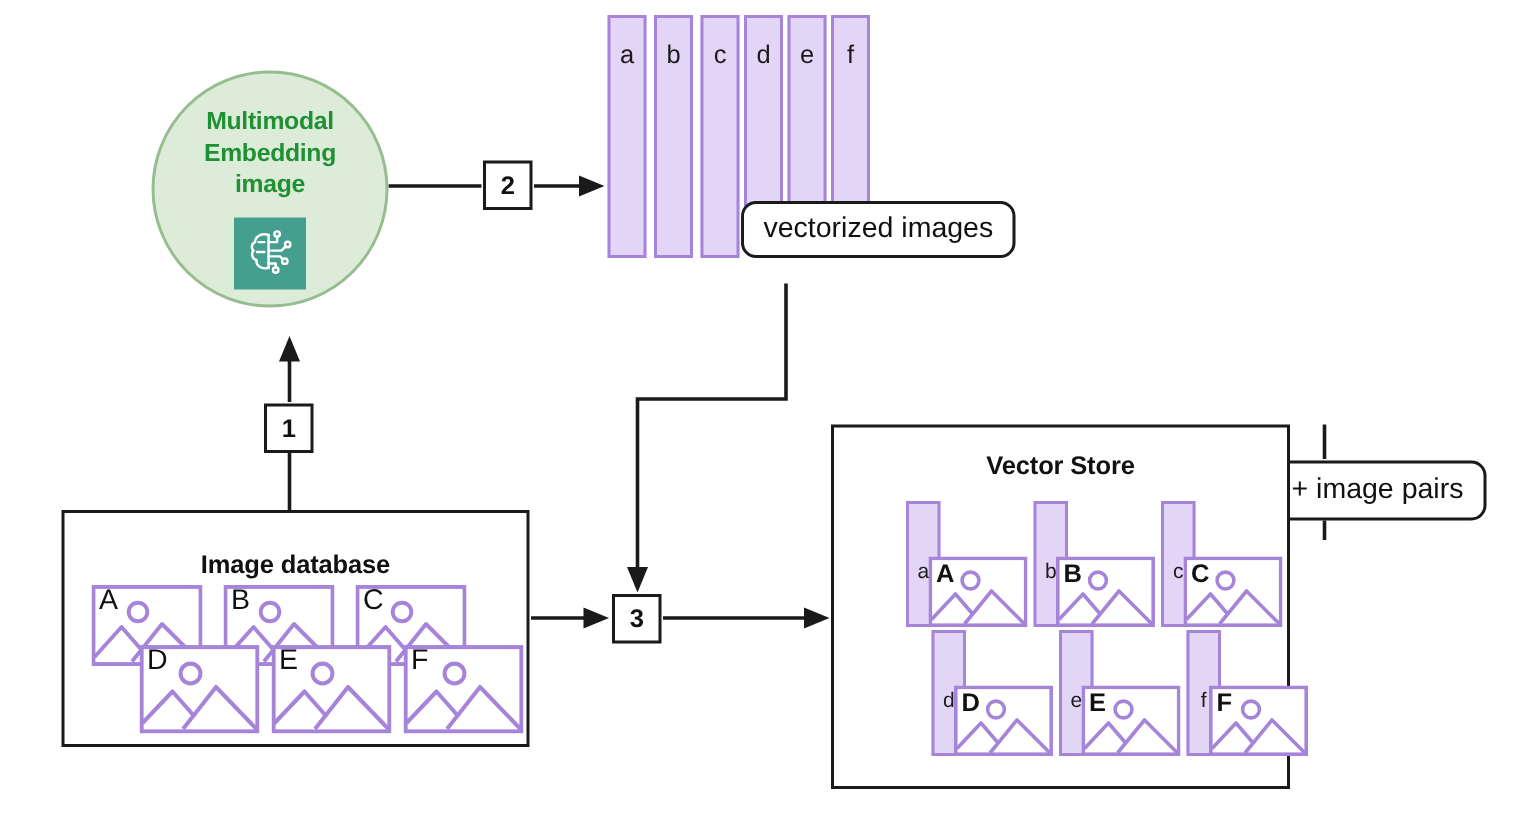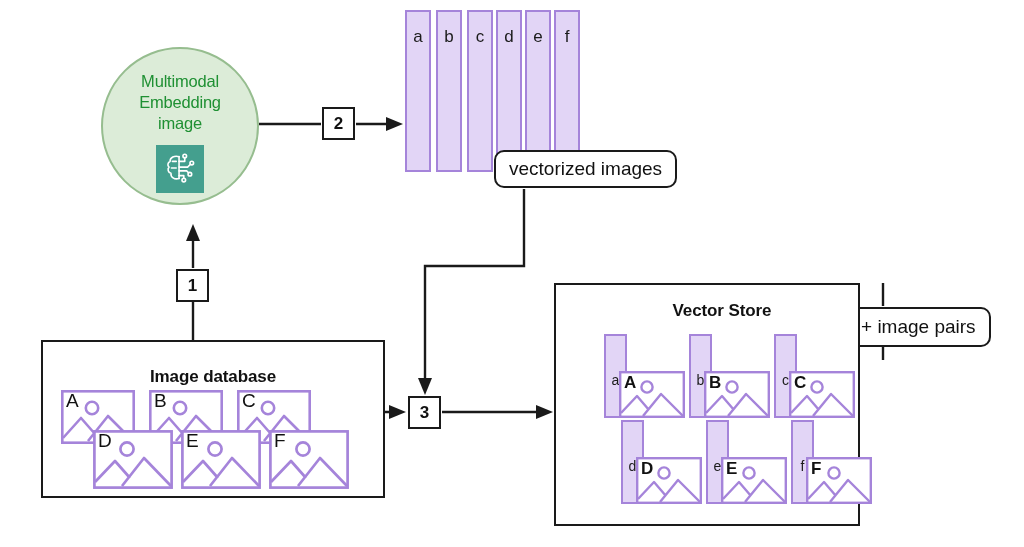--- a/index.html
+++ b/index.html
@@ -47,21 +47,21 @@
     box-sizing: border-box;
     display: flex;
     flex-direction: column;
     align-items: center;
     justify-content: flex-start;
     padding-top: 22px;
   }
   .model-title {
     color: #1f9033;
     font-size: 16.5px;
-    font-weight: normal;
+    font-weight: bold;
     line-height: 1.28;
     text-align: center;
     letter-spacing: -0.2px;
   }
   .model-icon {
     margin-top: 11px;
     width: 48px;
     height: 48px;
     background: #449f8e;
     display: flex;
@@ -98,38 +98,38 @@
     display: flex;
     align-items: center;
     justify-content: center;
     font-size: 19px;
     color: #111111;
     padding: 0 13px;
     white-space: nowrap;
   }
   #callout-vectorized {
     left: 494px;
-    top: 150px;
+    top: 134px;
     height: 38px;
   }
   #callout-pairs {
     left: 789px;
     top: 307px;
     height: 40px;
   }
 
   
   .panel {
     position: absolute;
     background: #ffffff;
     border: 2.4px solid #1a1a1a;
     box-sizing: border-box;
   }
-  #image-db-panel { left: 41px; top: 340px; width: 344px; height: 158px; }
-  #vector-store-panel { left: 554px; top: 283px; width: 306px; height: 243px; padding-left: 15px; }
+  #image-db-panel { left: 41px; top: 340px; width: 312px; height: 158px; }
+  #vector-store-panel { left: 554px; top: 283px; width: 306px; height: 243px; }
 
   .panel-title {
     position: absolute;
     width: 100%;
     text-align: center;
     font-size: 17px;
     font-weight: bold;
     color: #111111;
     letter-spacing: -0.1px;
   }

